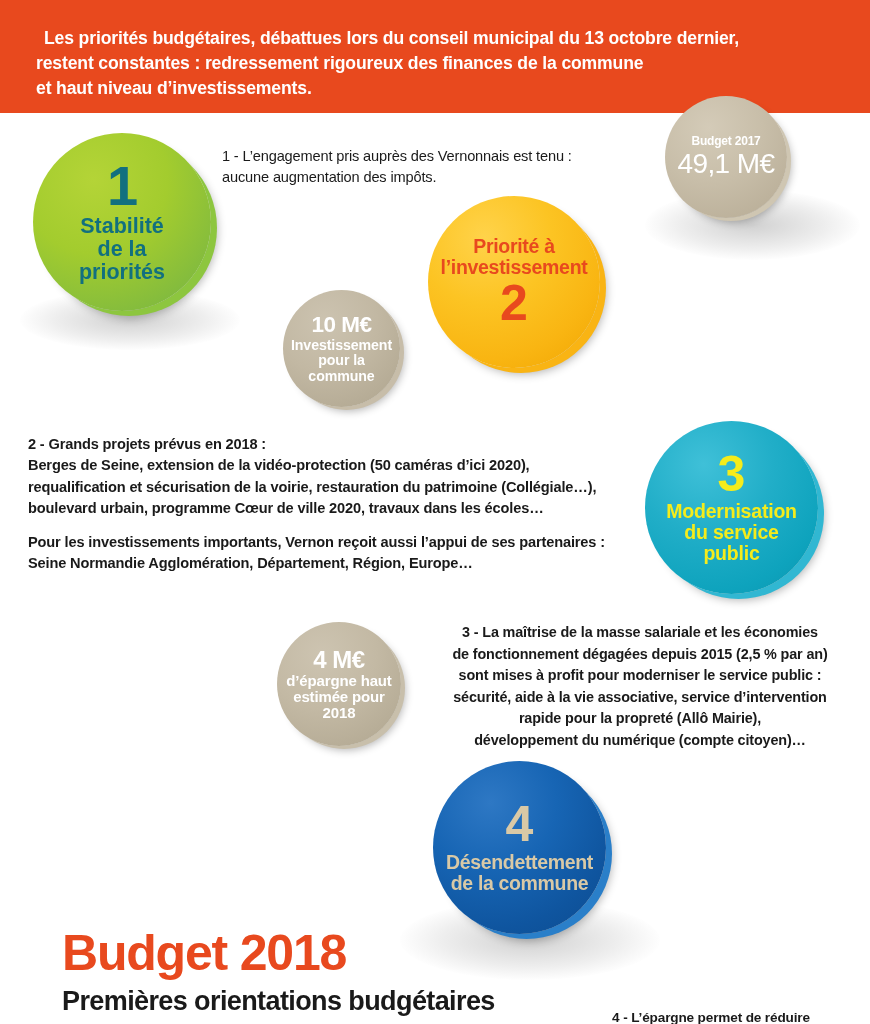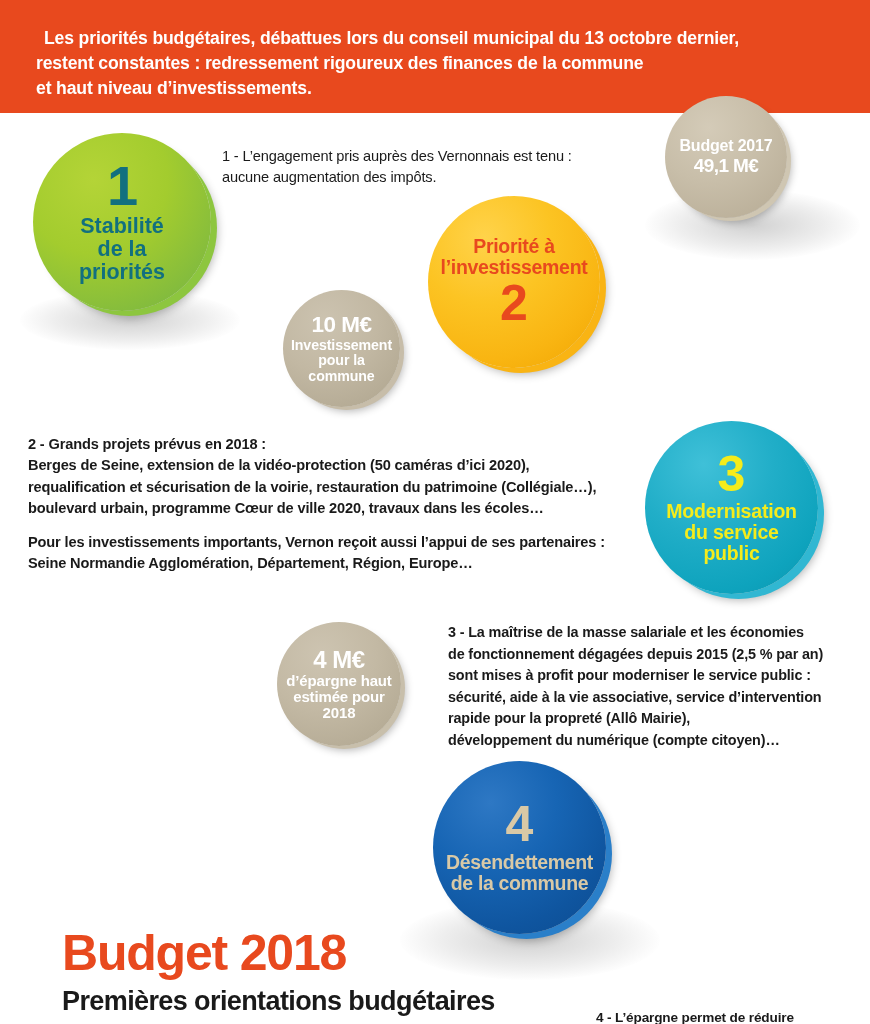--- a/index.html
+++ b/index.html
@@ -82,22 +82,22 @@
 
   
   #disc-budget2017 {
     left: 665px; top: 96px; width: 122px; height: 122px;
     background:
       radial-gradient(circle at 36% 26%, #d4cbb8 0%, #c8bea9 45%, #bcb19b 80%, #ada291 100%);
     box-shadow: 5px 4px 0 -1px #cfc6b2, 7px 7px 9px -3px rgba(0,0,0,0.30);
     color: #ffffff;
     z-index: 7;
   }
-  #disc-budget2017 .lbl-top { font-size: 16px; font-weight: bold; letter-spacing: -0.2px; }
-  #disc-budget2017 .lbl-amount { font-size: 19px; font-weight: bold; letter-spacing: -0.6px; margin-top: 2px; }
+  #disc-budget2017 .lbl-top { font-size: 12px; font-weight: bold; letter-spacing: -0.2px; }
+  #disc-budget2017 .lbl-amount { font-size: 28px; font-weight: normal; letter-spacing: -0.6px; margin-top: 2px; }
 
   
   #disc-invest10 {
     left: 283px; top: 290px; width: 117px; height: 117px;
     background:
       radial-gradient(circle at 36% 26%, #ccc3b0 0%, #c2b8a3 45%, #b5ab95 80%, #a69c8b 100%);
     box-shadow: 5px 4px 0 -1px #c7bda9, 7px 7px 9px -3px rgba(0,0,0,0.30);
     color: #ffffff;
     z-index: 4;
   }
@@ -169,21 +169,21 @@
   .body-text {
     position: absolute;
     color: #1a1a1a;
     font-size: 14.6px;
     line-height: 1.46;
     letter-spacing: -0.15px;
     z-index: 6;
   }
   .body-text .ln { display: block; white-space: pre; }
   .body-text.bold { font-weight: bold; }
-  .body-text.right { text-align: left; }
+  .body-text.right { text-align: center; }
   .spacer-line { display: block; height: 13px; }
 
   #text-block-1 { left: 222px; top: 146px; width: 440px; }
   #text-block-2 { left: 28px; top: 434px; width: 620px; }
   #text-block-3 { left: 448px; top: 622px; width: 384px; font-size: 14.4px; font-weight: bold; line-height: 1.5; }
   #text-block-4 { left: 596px; top: 1008px; width: 230px; font-size: 13.6px; font-weight: bold; line-height: 1.5; }
 
   
   #footer-title {
     position: absolute;

